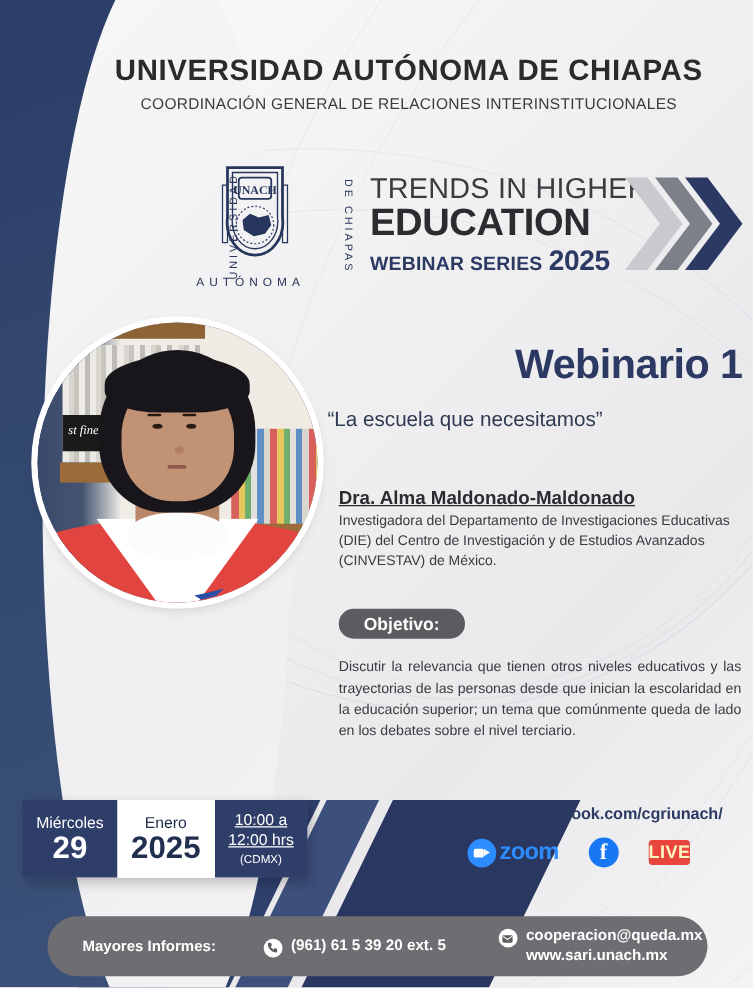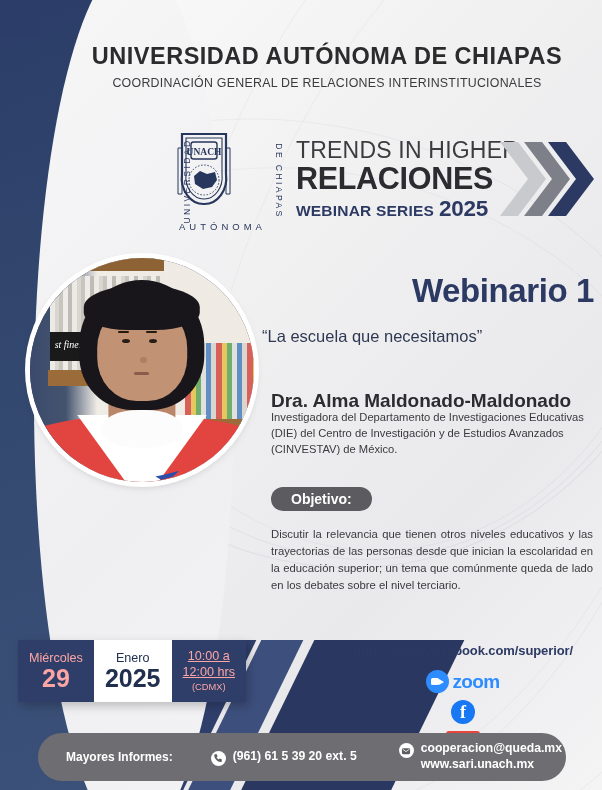--- a/index.html
+++ b/index.html
@@ -44,21 +44,21 @@
     padding-left:52px;
   }
   
   .logo-wrap{position:absolute;left:124px;top:118px;width:160px;height:116px;}
   .logo-word{
     position:absolute;font-size:8.6px;letter-spacing:2.4px;color:#27365c;
     font-weight:500;white-space:nowrap;
   }
   .lw-left{left:20px;top:58px;transform:rotate(-90deg);transform-origin:center;}
   .lw-right{left:117px;top:58px;transform:rotate(90deg);transform-origin:center;}
-  .lw-bottom{left:33px;top:103px;letter-spacing:4px;font-size:9.5px;margin-left:22px;}
+  .lw-bottom{left:33px;top:103px;letter-spacing:4px;font-size:9.5px;}
   .shield{
     position:absolute;left:50px;top:12px;width:60px;height:78px;
   }
   
   .banner{position:absolute;left:296px;top:136px;width:306px;height:88px;}
   .b-l1{font-size:23px;color:#3b3b40;letter-spacing:.2px;line-height:1;position:absolute;left:0;top:3px;}
   .b-l2{font-size:30.5px;font-weight:bold;color:#2b2b30;letter-spacing:-.3px;line-height:1;position:absolute;left:0;top:27px;}
   .b-l3{position:absolute;left:0;top:62px;line-height:1;}
   .b-l3 .ws{font-size:15.5px;font-weight:bold;color:#2c3a63;letter-spacing:.2px;}
   .b-l3 .yr{font-size:22.5px;font-weight:bold;color:#2c3a63;letter-spacing:-.3px;margin-left:5px;}
@@ -111,58 +111,58 @@
   .webi{
     position:absolute;left:262px;top:272px;width:332px;text-align:right;
     font-size:33px;font-weight:bold;color:#2c3a63;letter-spacing:-.4px;
   }
   .webi-sub{
     position:absolute;left:262px;top:327px;width:332px;text-align:left;
     font-size:16.5px;font-weight:normal;color:#2f3a52;
   }
   .spk-name{
     position:absolute;left:271px;top:390px;width:325px;
-    font-size:19px;font-weight:bold;color:#2c2c30;
+    font-size:15px;font-weight:bold;color:#2c2c30;text-decoration:underline;
   }
   .spk-bio{
     position:absolute;left:271px;top:410px;width:322px;
     font-size:11.2px;line-height:1.42;color:#3a3a3e;
   }
   .obj-pill{
     position:absolute;left:271px;top:487px;
     background:#5c5c60;color:#fff;border-radius:14px;
     padding:4px 20px;font-size:14px;font-weight:bold;
   }
   .obj-body{
     position:absolute;left:271px;top:526px;width:322px;
     font-size:11.3px;line-height:1.5;color:#3a3a3e;text-align:justify;
   }
   
   .datebar{
     position:absolute;left:18px;top:640px;height:62px;display:flex;align-items:stretch;
     box-shadow:3px 4px 9px rgba(0,0,0,.22);
   }
   .dcell{
-    background:#2e3e68;color:#fca5a5;text-align:center;
+    background:#2e3e68;color:#ffffff;text-align:center;
     display:flex;flex-direction:column;justify-content:center;
     padding:0 11px;
   }
   .dcell.white{background:#ffffff;color:#21304f;}
   .d-top{font-size:12.6px;line-height:1.15;}
   .d-big{font-size:25px;font-weight:bold;line-height:1.05;}
   .d-time{font-size:12.6px;line-height:1.25;font-weight:500;text-decoration:underline;}
   .d-tz{font-size:9.3px;line-height:1.3;}
   
   .fburl{
     position:absolute;left:330px;top:643px;width:266px;text-align:center;
     font-size:13px;font-weight:bold;color:#2c3a63;letter-spacing:-.1px;
   }
   .platrow{
     position:absolute;left:330px;top:670px;width:266px;
-    display:flex;align-items:center;justify-content:center;gap:7px;flex-direction:column;
+    display:flex;align-items:center;justify-content:center;gap:24px;
   }
   .zoom-badge{display:flex;align-items:center;gap:3px;}
   .zoom-circ{width:23px;height:23px;border-radius:50%;background:#2d8cff;position:relative;}
   .zoom-circ::before{content:"";position:absolute;left:5px;top:8px;width:8px;height:7px;background:#fff;border-radius:1.5px;}
   .zoom-circ::after{content:"";position:absolute;left:13px;top:8.5px;width:0;height:0;
      border-top:3px solid transparent;border-bottom:3px solid transparent;border-left:5px solid #fff;}
   .zoom-txt{font-size:19px;font-weight:bold;color:#2d8cff;letter-spacing:-.6px;}
   .fb-circ{width:24px;height:24px;border-radius:50%;background:#1877f2;position:relative;}
   .fb-circ::after{content:"f";position:absolute;left:50%;top:48%;transform:translate(-50%,-50%);
      color:#fff;font-size:18px;font-weight:bold;font-family:"Liberation Serif",serif;}
@@ -228,21 +228,21 @@
       <text x="30" y="25" font-size="9.5" font-weight="bold" text-anchor="middle" fill="#27365c" font-family="Liberation Serif, serif">UNACH</text>
       <circle cx="30" cy="50" r="15" fill="none" stroke="#27365c" stroke-width="0.9" stroke-dasharray="1.6 1.6"></circle>
       <path d="M20 46 l6 -5 l7 3 l8 -2 l2 8 l-5 7 l-9 2 l-8 -5 z" fill="#27365c"></path>
       <path d="M4 18 l4 0 l0 46 l-4 0 z" fill="none" stroke="#27365c" stroke-width="1"></path>
       <path d="M52 18 l4 0 l0 46 l-4 0 z" fill="none" stroke="#27365c" stroke-width="1"></path>
     </svg>
   </div>
 
   <div class="banner">
     <div class="b-l1">TRENDS IN HIGHER</div>
-    <div class="b-l2">RELACIONES</div>
+    <div class="b-l2">EDUCATION</div>
     <div class="b-l3">
       <span class="ws">WEBINAR SERIES</span><span class="yr">2025</span>
     </div>
     <svg class="chevs" viewBox="0 0 96 86">
       <path d="M2 6 L30 43 L2 80 L20 80 L48 43 L20 6 Z" fill="#c9cace"></path>
       <path d="M26 6 L54 43 L26 80 L44 80 L72 43 L44 6 Z" fill="#7d8089"></path>
       <path d="M50 6 L78 43 L50 80 L68 80 L96 43 L68 6 Z" fill="#2c3a63"></path>
     </svg>
   </div>
 
@@ -289,21 +289,21 @@
       <div class="d-top">Enero</div>
       <div class="d-big">2025</div>
     </div>
     <div class="dcell">
       <div class="d-time">10:00 a</div>
       <div class="d-time">12:00 hrs</div>
       <div class="d-tz">(CDMX)</div>
     </div>
   </div>
 
-  <div class="fburl">https://www.facebook.com/superior/</div>
+  <div class="fburl">https://www.facebook.com/cgriunach/</div>
   <div class="platrow">
     <div class="zoom-badge">
       <div class="zoom-circ"></div>
       <div class="zoom-txt">zoom</div>
     </div>
     <div class="fb-circ"></div>
     <div class="live-badge">LIVE</div>
   </div>
 
   <div class="footer">

